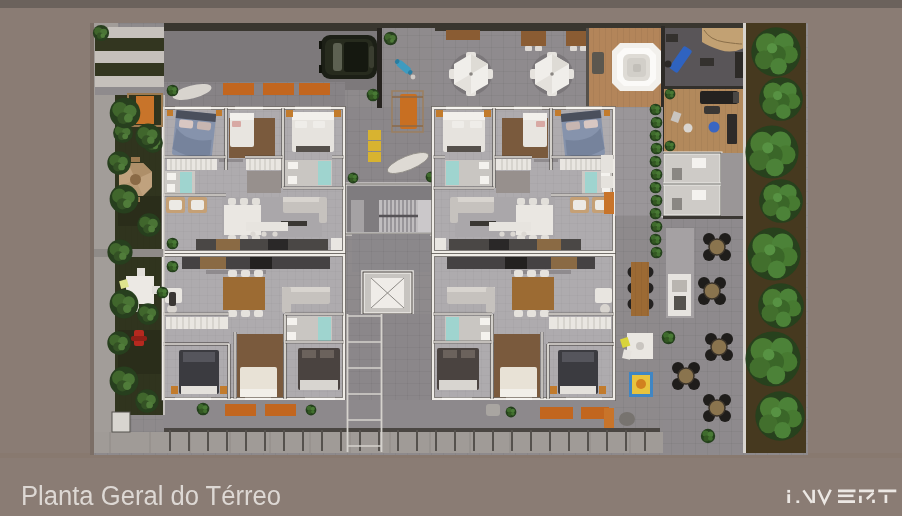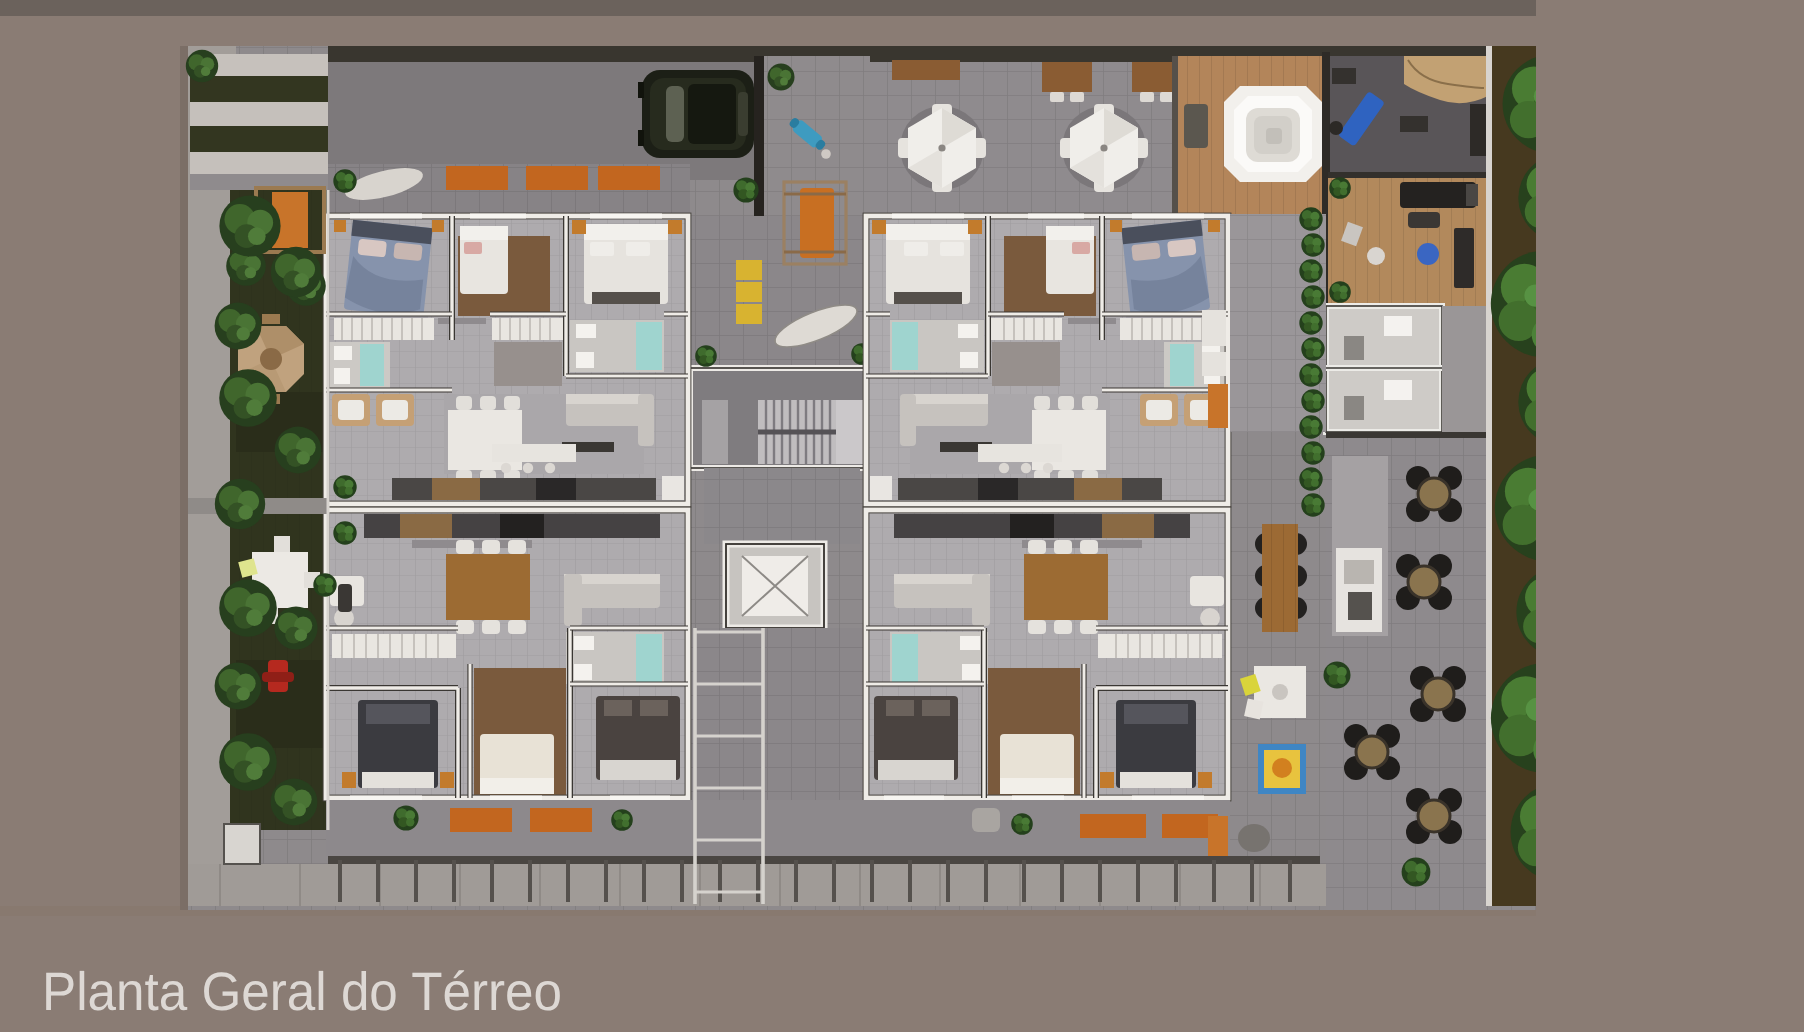--- a/index.html
+++ b/index.html
@@ -1,16 +1,16 @@
 <!DOCTYPE html>
 <html><head>
 <meta charset="utf-8">
 <style>
   html,body{margin:0;padding:0;background:#8a7c74;}
-  .wrap{position:relative;width:768px;height:516px;overflow:hidden;
+  .wrap{position:relative;width:902px;height:516px;overflow:hidden;
         font-family:"Liberation Sans", sans-serif;}
   svg{filter:blur(0.35px);}
 </style>
 </head>
 <body>
 <div class="wrap">
 <svg width="902" height="516" viewBox="0 0 902 516">
 <defs>
   <pattern id="tile" width="12" height="12" patternUnits="userSpaceOnUse">
     <rect width="12" height="12" fill="none"></rect>

